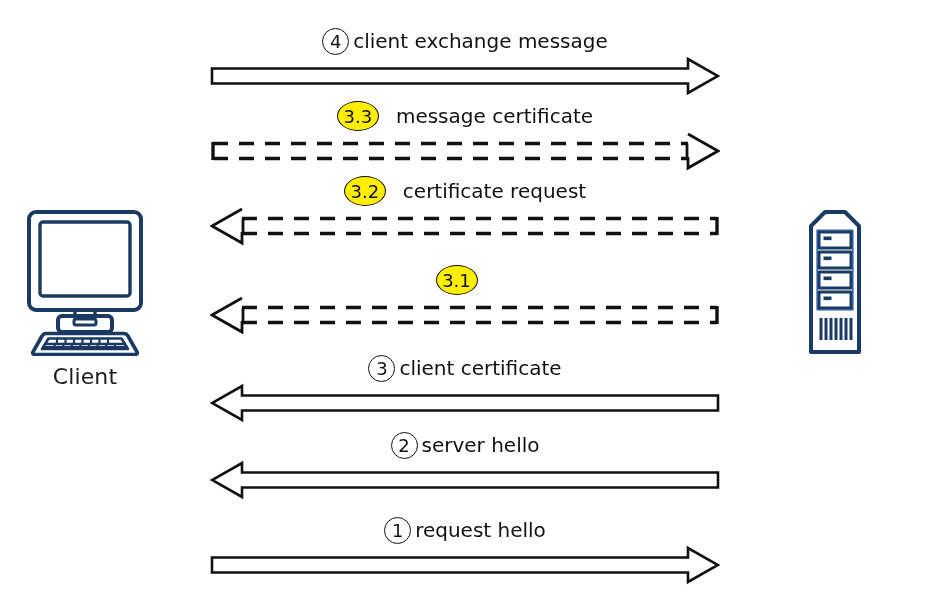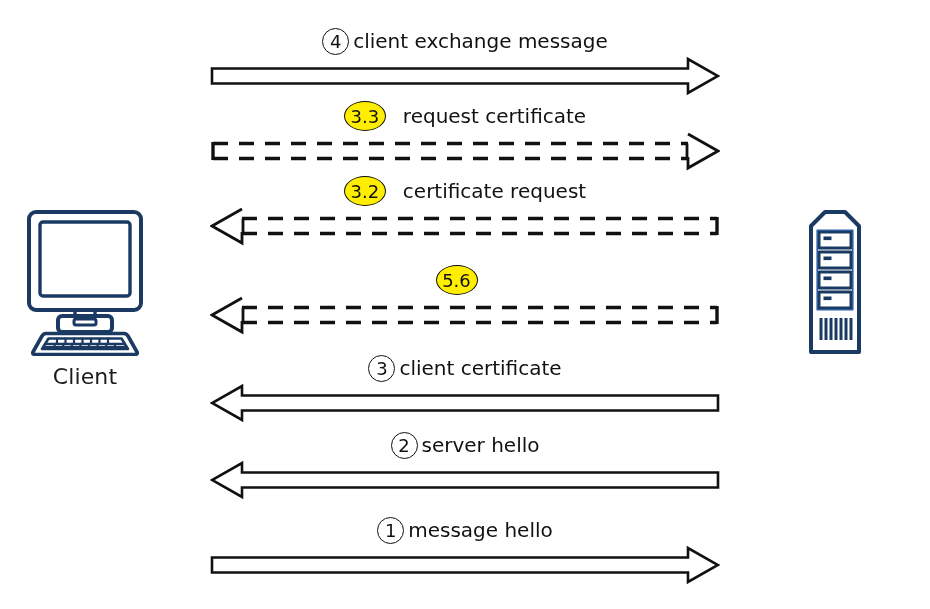--- a/index.html
+++ b/index.html
@@ -187,21 +187,21 @@
         <span class="badge-circle">4</span>
         <span class="msg-text">client exchange message</span>
       </div>
       <svg class="msg-arrow" viewBox="0 0 510 40" width="510" height="40">
         <polygon points="2,12.5 478,12.5 478,3 508,20 478,37 478,27.5 2,27.5" fill="#ffffff" stroke="#111111" stroke-width="2.6" stroke-linejoin="miter"></polygon>
       </svg>
     </div>
   <div class="msg-row" id="row-1" style="top:97px;">
       <div class="msg-label">
         <span class="badge-ellipse">3.3</span>
-        <span class="msg-text">request certificate</span>
+        <span class="msg-text">message certificate</span>
       </div>
       <svg class="msg-arrow" viewBox="0 0 510 40" width="510" height="40">
         <g fill="none" stroke="#111111" stroke-width="3.4" stroke-linecap="butt">
           <line x1="3" y1="12.5" x2="478" y2="12.5" stroke-dasharray="15 11"></line>
           <line x1="3" y1="27.5" x2="478" y2="27.5" stroke-dasharray="15 11"></line>
           <line x1="3" y1="11" x2="3" y2="29"></line>
           <polyline points="478,3 508,20 478,37 478,27.5 477,27.5 477,12.5 478,12.5" fill="none" stroke-width="2.8" stroke-linejoin="miter"></polyline>
         </g>
       </svg>
     </div>
@@ -214,21 +214,21 @@
         <g fill="none" stroke="#111111" stroke-width="3.4" stroke-linecap="butt">
           <line x1="32" y1="12.5" x2="507" y2="12.5" stroke-dasharray="15 11"></line>
           <line x1="32" y1="27.5" x2="507" y2="27.5" stroke-dasharray="15 11"></line>
           <line x1="507" y1="11" x2="507" y2="29"></line>
           <polyline points="32,3 2,20 32,37 32,27.5 33,27.5 33,12.5 32,12.5" fill="none" stroke-width="2.8" stroke-linejoin="miter"></polyline>
         </g>
       </svg>
     </div>
   <div class="msg-row" id="row-3" style="top:261px;">
       <div class="msg-label">
-        <span class="badge-ellipse">5.6</span>
+        <span class="badge-ellipse">3.1</span>
       </div>
       <svg class="msg-arrow" viewBox="0 0 510 40" width="510" height="40">
         <g fill="none" stroke="#111111" stroke-width="3.4" stroke-linecap="butt">
           <line x1="32" y1="12.5" x2="507" y2="12.5" stroke-dasharray="15 11"></line>
           <line x1="32" y1="27.5" x2="507" y2="27.5" stroke-dasharray="15 11"></line>
           <line x1="507" y1="11" x2="507" y2="29"></line>
           <polyline points="32,3 2,20 32,37 32,27.5 33,27.5 33,12.5 32,12.5" fill="none" stroke-width="2.8" stroke-linejoin="miter"></polyline>
         </g>
       </svg>
     </div>
@@ -246,20 +246,20 @@
         <span class="badge-circle">2</span>
         <span class="msg-text">server hello</span>
       </div>
       <svg class="msg-arrow" viewBox="0 0 510 40" width="510" height="40">
         <polygon points="508,12.5 32,12.5 32,3 2,20 32,37 32,27.5 508,27.5" fill="#ffffff" stroke="#111111" stroke-width="2.6" stroke-linejoin="miter"></polygon>
       </svg>
     </div>
   <div class="msg-row" id="row-6" style="top:511px;">
       <div class="msg-label">
         <span class="badge-circle">1</span>
-        <span class="msg-text">message hello</span>
+        <span class="msg-text">request hello</span>
       </div>
       <svg class="msg-arrow" viewBox="0 0 510 40" width="510" height="40">
         <polygon points="2,12.5 478,12.5 478,3 508,20 478,37 478,27.5 2,27.5" fill="#ffffff" stroke="#111111" stroke-width="2.6" stroke-linejoin="miter"></polygon>
       </svg>
     </div>
 
 </div>
 
 </body></html>

